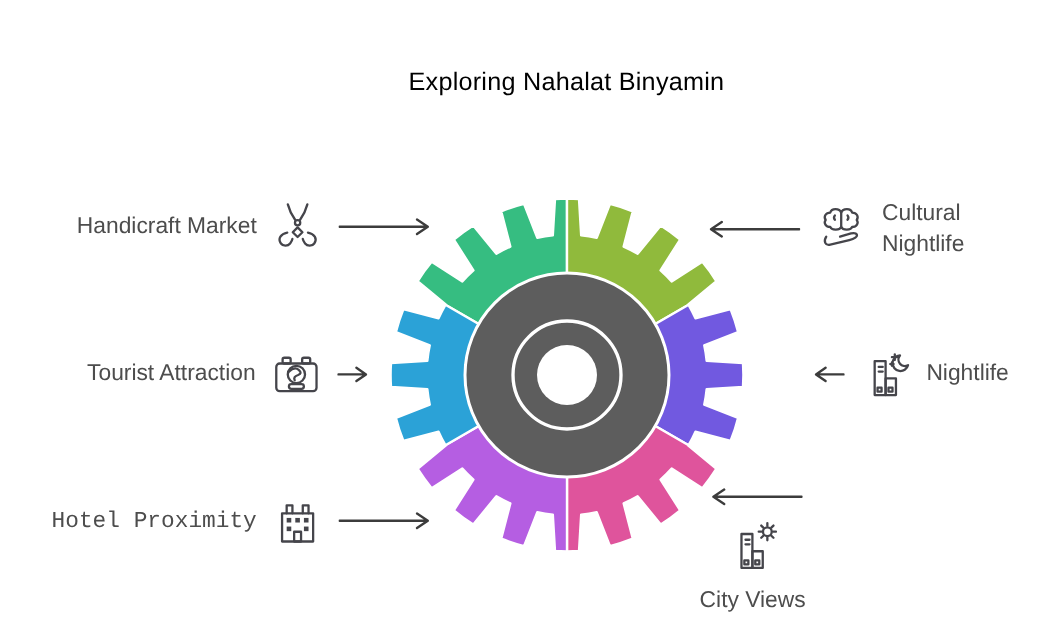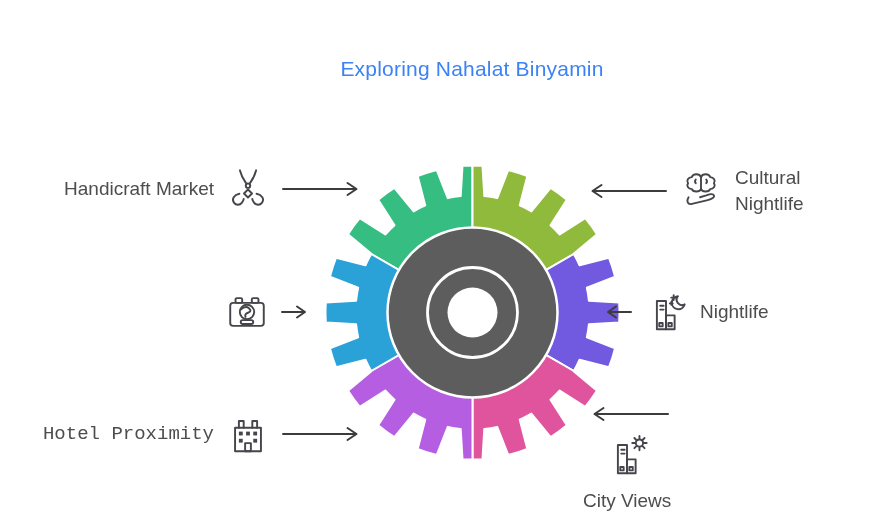--- a/index.html
+++ b/index.html
@@ -3,29 +3,29 @@
 <meta charset="utf-8">
 <style>
   html,body{margin:0;padding:0;}
   body{
     width:880px;height:516px;position:relative;overflow:hidden;
     background:#ffffff;
     font-family:"Liberation Sans","DejaVu Sans",sans-serif;
   }
   .title{
     position:absolute;top:57px;left:472px;transform:translateX(-50%);
-    font-size:21px;color:#3b82f6;white-space:nowrap;letter-spacing:.2px;
+    font-size:21px;color:#000000;white-space:nowrap;letter-spacing:.2px;
   }
   .row{position:absolute;display:flex;align-items:center;height:56px;gap:11px;}
   .row-left{justify-content:flex-end;}
   .row-l1{top:161px;left:0;width:366px;}
   .row-l2{top:284px;left:0;width:311px;}
   .row-l3{top:406px;left:0;width:366px;font-family:Liberation Mono, monospace;}
   .row-r1{top:163px;left:583px;}
-  .row-r2{top:284px;left:602px;}
+  .row-r2{top:284px;left:674px;}
   .row-r3{top:406px;left:583px;flex-direction:column;}
   .label{font-size:19px;color:#4d4d4d;white-space:nowrap;}
   .label.wrap{white-space:normal;width:112px;line-height:1.38;}
   .ic{width:46px;height:46px;flex:0 0 auto;}
   .ic .ln{fill:none;stroke:#45454b;stroke-width:2;stroke-linecap:round;stroke-linejoin:round;}
   .ic .fl{fill:#45454b;stroke:none;}
   .arrow{flex:0 0 auto;display:block;}
   .arrow path{fill:none;stroke:#3c3c3c;stroke-width:2;stroke-linecap:round;stroke-linejoin:round;}
   #gear-svg{position:absolute;left:312px;top:152px;width:321px;height:321px;}
 </style>
@@ -59,20 +59,21 @@
         <path d="M15 29 C9.5 30 6.5 34.5 9.5 38.5 C11.5 41.2 15.5 41 17.5 38.5 C18.5 37.2 19.3 35.8 19.5 34.5"></path>
         <path d="M33 29 C38.5 30 41.5 34.5 38.5 38.5 C36.5 41.2 32.5 41 30.5 38.5 C29.5 37.2 28.7 35.8 28.5 34.5"></path>
       </g>
     </svg>
     <svg class="arrow" width="84" height="16" viewBox="0 0 84 16">
       <path d="M1 8 H74 M65.5 2 L74.5 8 L65.5 14"></path>
     </svg>
   </div>
 
   <div class="row row-left row-l2">
+    <span class="label">Tourist Attraction</span>
     <svg class="ic" viewBox="0 0 48 48">
       <g class="ln">
         <rect x="6.5" y="14.5" width="35" height="24" rx="3"></rect>
         <rect x="12" y="9.5" width="7" height="5" rx="1.5"></rect>
         <rect x="29" y="9.5" width="7" height="5" rx="1.5"></rect>
         <circle cx="24" cy="24" r="7.5"></circle>
         <path d="M17.5 21.5 q5 -4.5 8.5 -1.5 q3.5 3 -0.5 4.5 q-4.5 1.5 -3 4.5"></path>
         <rect x="17.5" y="32.5" width="13" height="4" rx="2"></rect>
       </g>
     </svg>

